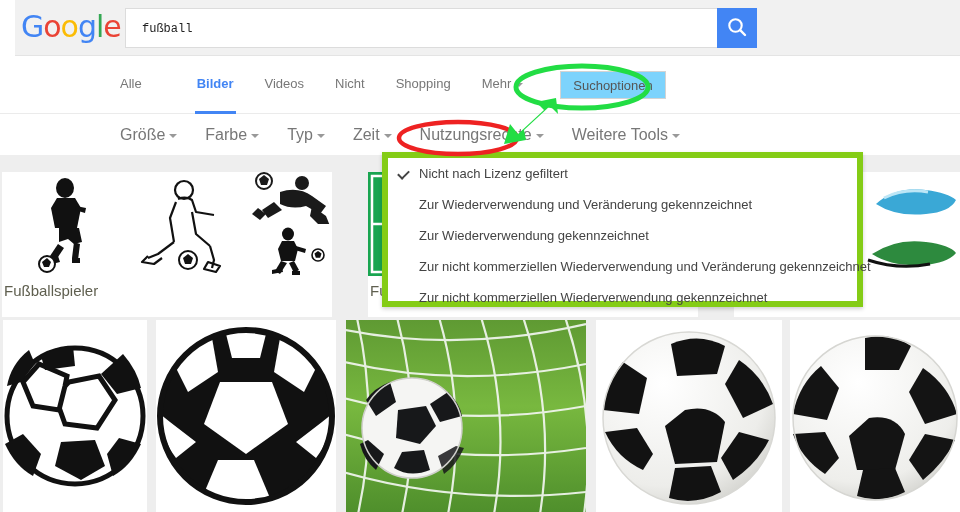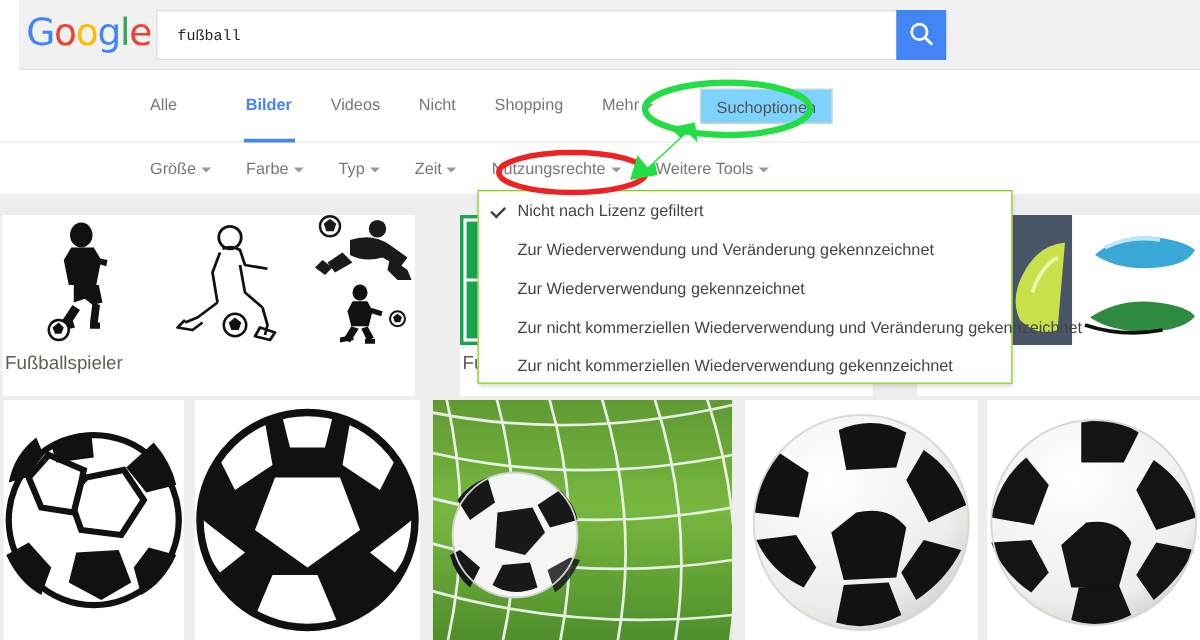--- a/index.html
+++ b/index.html
@@ -74,21 +74,21 @@
   }
 
   
   .filterbar{
     position:absolute;left:0;top:115px;width:960px;height:40px;
     background:#ffffff;box-sizing:border-box;
   }
   .filterinner{position:absolute;left:120px;top:0;height:40px;white-space:nowrap;}
   .filteritem{
     display:inline-block;height:40px;line-height:40px;
-    font-size:13px;color:#777777;margin-right:28px;cursor:pointer;
+    font-size:16px;color:#777777;margin-right:28px;cursor:pointer;
   }
 
   
   .results{
     position:absolute;left:0;top:155px;width:960px;height:357px;
     background:#eeeeee;overflow:hidden;
   }
   .relrow{
     position:absolute;left:0;top:17px;width:960px;height:145px;
   }
@@ -109,22 +109,22 @@
   
   .imgrow{
     position:absolute;left:0;top:165px;width:960px;height:192px;
   }
   .imgtile{
     position:absolute;top:0;height:192px;background:#ffffff;overflow:hidden;
   }
 
   
   .dropdown{
-    position:absolute;left:382px;top:152px;width:428px;height:155px;
-    background:#ffffff;border:1px solid #84cc16;
+    position:absolute;left:382px;top:152px;width:481px;height:155px;
+    background:#ffffff;border:6px solid #84cc16;
     box-shadow:0 2px 4px rgba(0,0,0,.18);
     z-index:40;box-sizing:border-box;
   }
   .ddrow{
     position:relative;height:31px;line-height:31px;
     font-size:13px;color:#444;padding-left:31px;cursor:pointer;white-space:nowrap;
   }
   .ddrow.checked:before{
     content:"";position:absolute;left:10px;top:12px;
     width:9px;height:5px;border-left:2px solid #444;border-bottom:2px solid #444;

